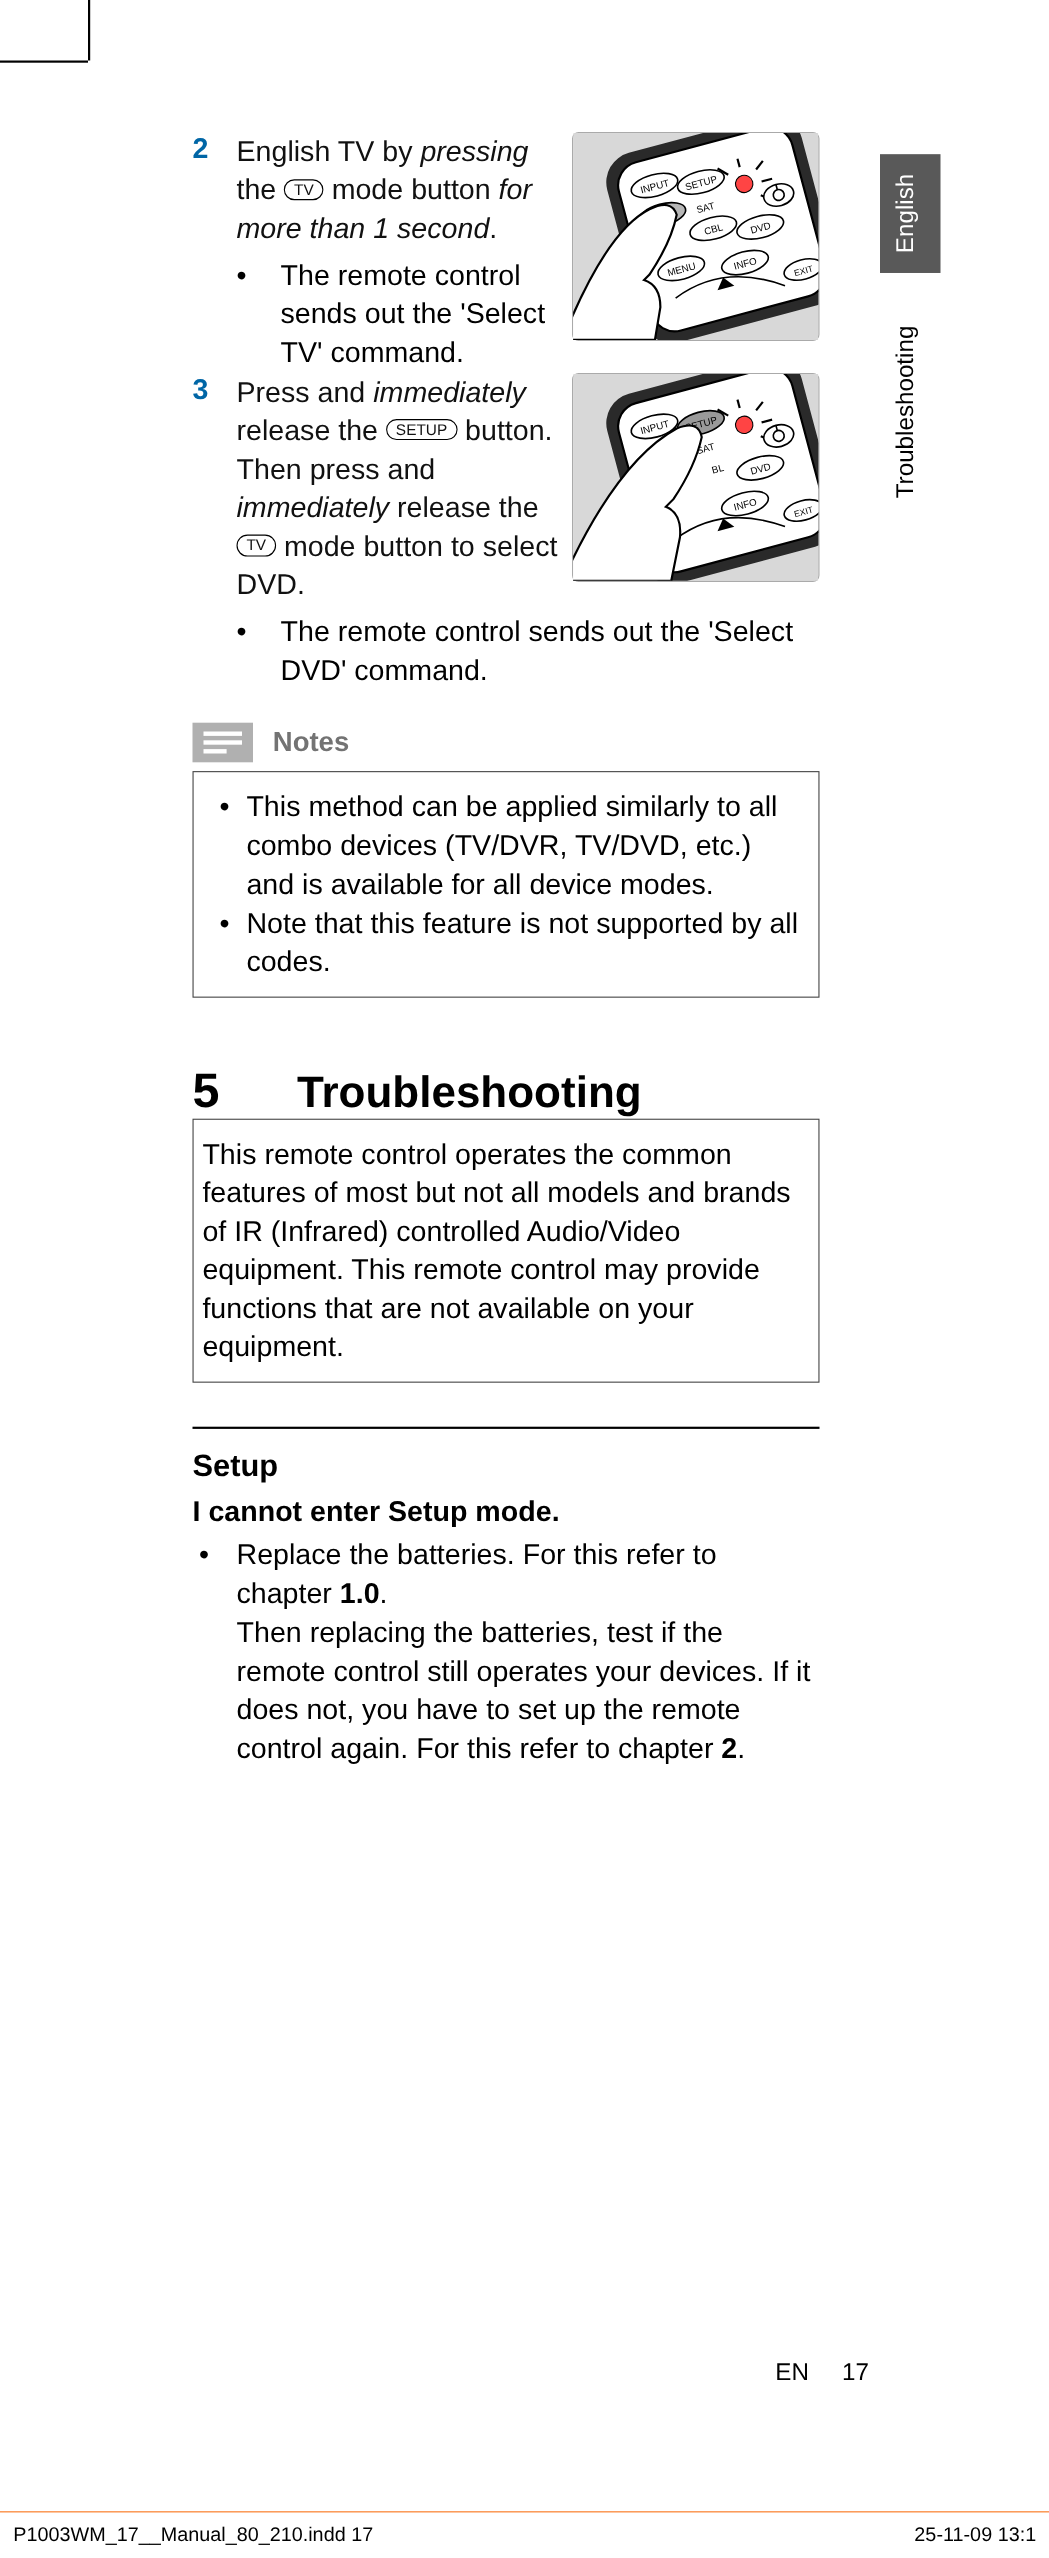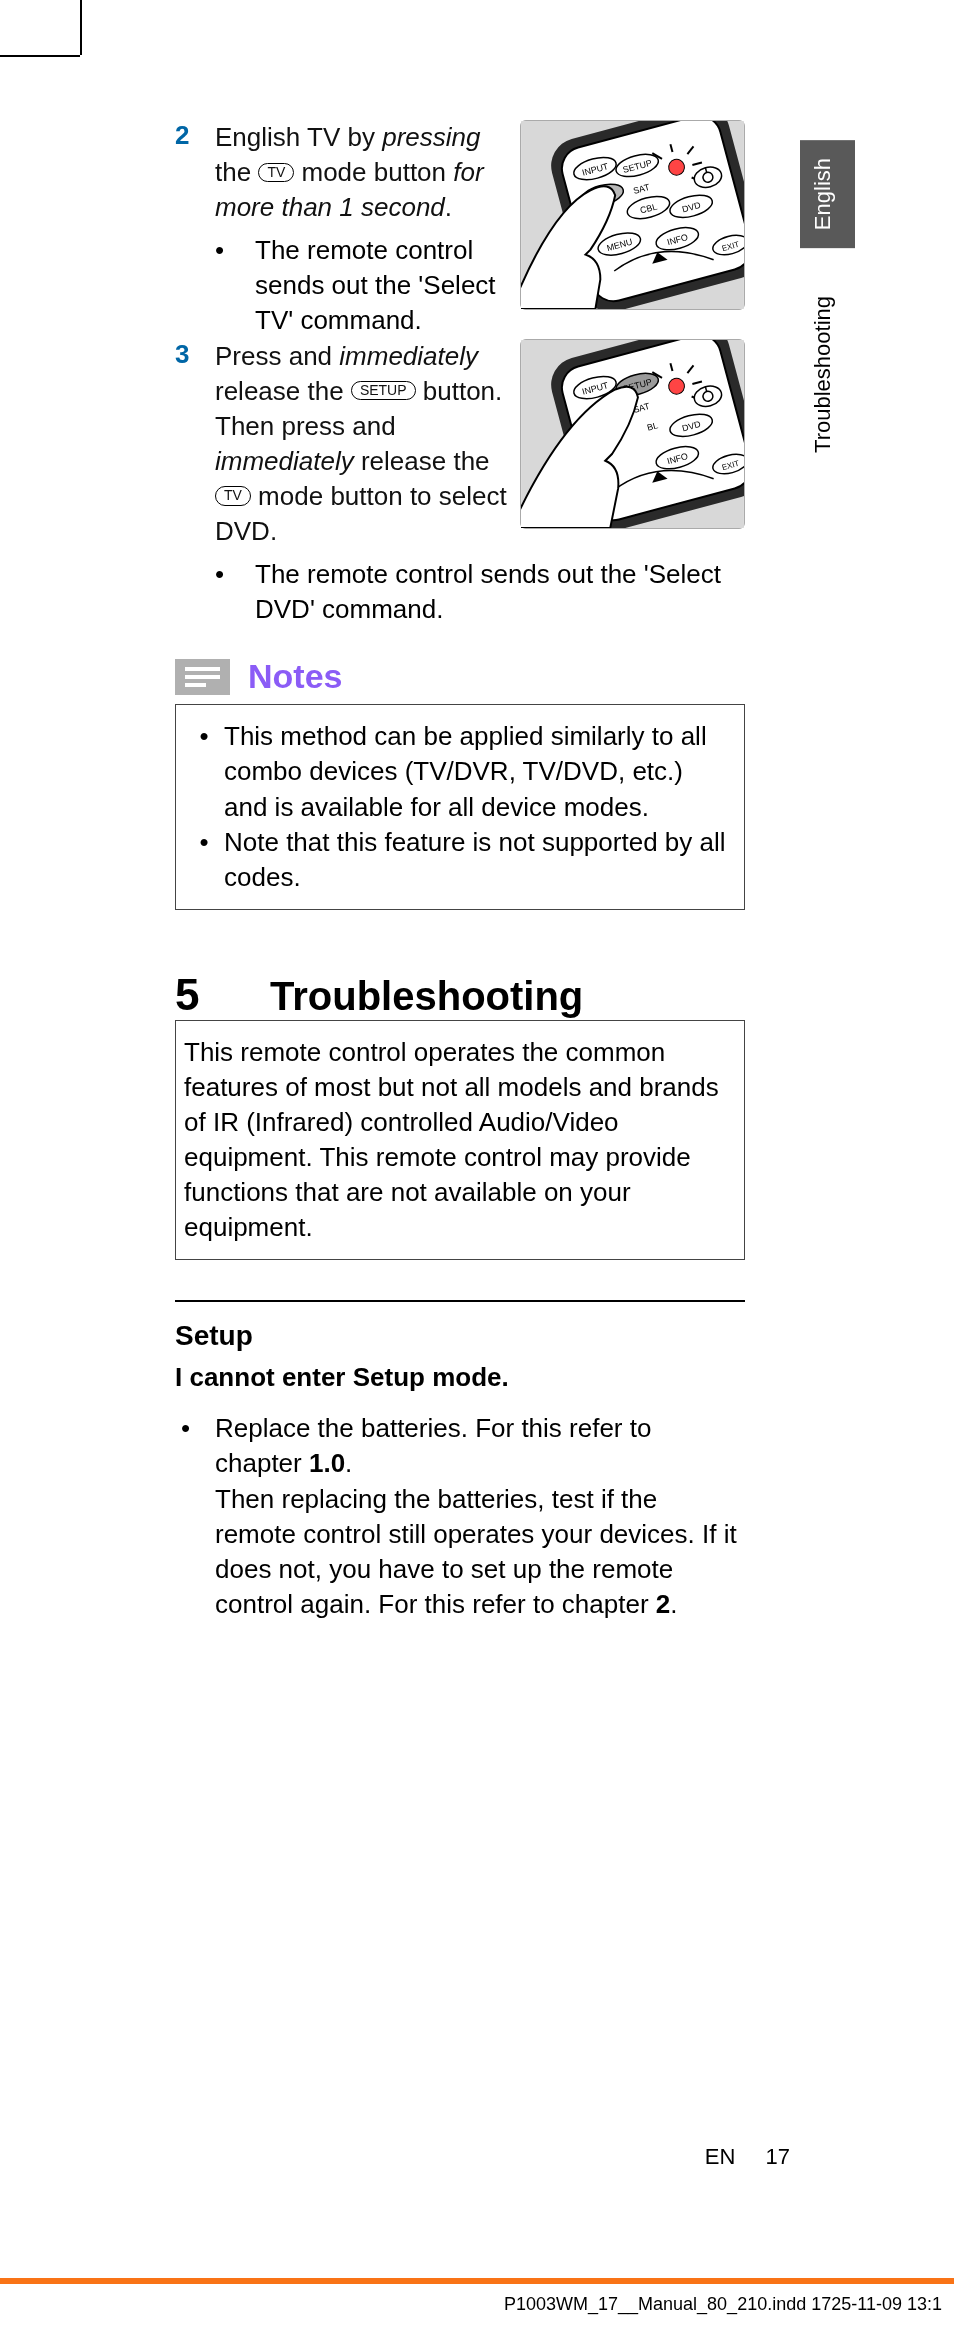--- a/index.html
+++ b/index.html
@@ -132,23 +132,23 @@
     padding: 0 10px;
     margin-right: 18px;
   }
   .note-icon .line {
     height: 4px;
     background: #fff;
     margin: 2px 0;
   }
   .note-icon .line.short { width: 60%; }
   .note-title {
-    color: #8b5cf6;
-    font-weight: bold;
-    font-size: 34px;
+    color: #737373;
+    font-weight: bold;
+    font-size: 25px;
   }
   .note-box {
     border: 1px solid #444;
     padding: 14px 14px 14px 8px;
     font-size: 26px;
     line-height: 1.35;
   }
   .note-box .nb-row {
     display: flex;
   }
@@ -177,21 +177,21 @@
     margin: 40px 0 18px 0;
   }
   .sub-section {
     font-size: 28px;
     font-weight: bold;
     margin-bottom: 10px;
   }
   .problem {
     font-size: 26px;
     font-weight: bold;
-    margin-bottom: 18px;
+    margin-bottom: 6px;
   }
   .cause {
     font-size: 26px;
     font-style: italic;
     line-height: 1.3;
     margin-bottom: 6px;
   }
   .sol-row {
     display: flex;
     font-size: 26px;
@@ -210,24 +210,24 @@
     font-size: 22px;
   }
   .page-foot .en { margin-right: 24px; }
   .foot-meta {
     position: absolute;
     bottom: 10px;
     left: 0;
     width: 954px;
     font-size: 18px;
     color: #000;
-    border-top: 6px solid #f97316;
+    border-top: 1px solid #f97316;
     padding: 10px 12px 0 12px;
     display: flex;
-    justify-content: flex-end;
+    justify-content: space-between;
   }
 </style>
 </head>
 <body>
 
 <div class="crop-top"></div>
 <div class="crop-top-v"></div>
 
 <div class="page">
 

